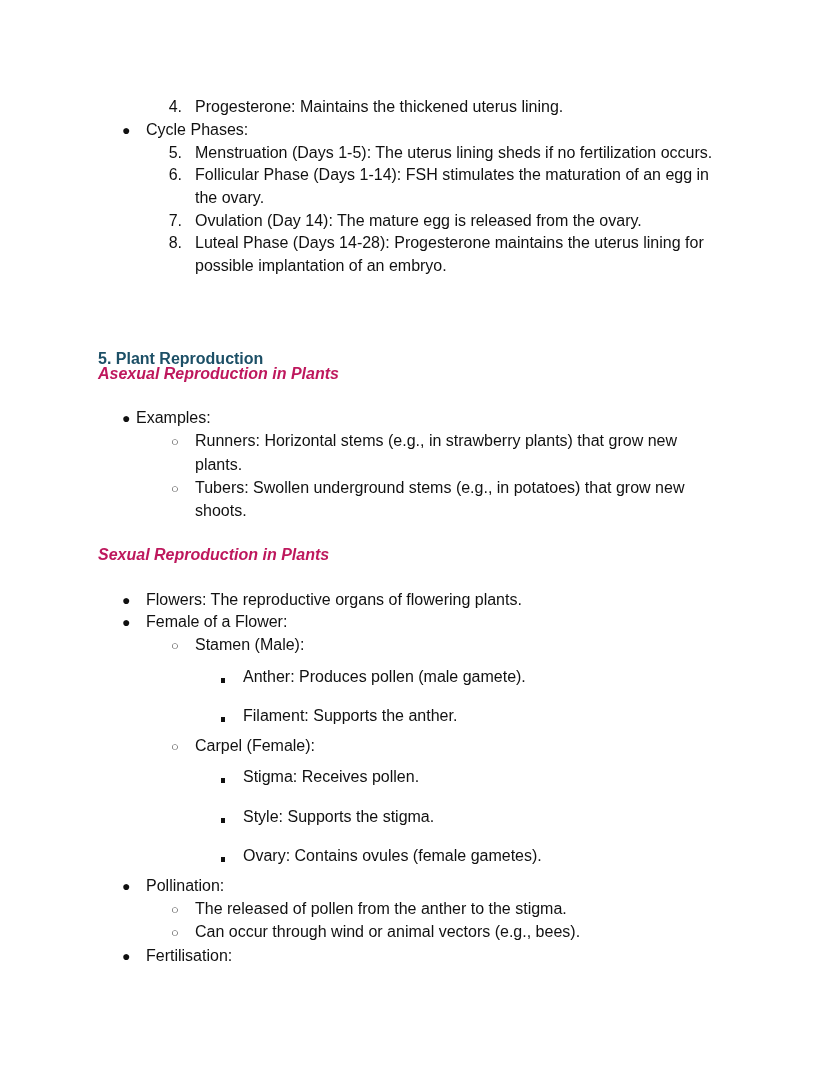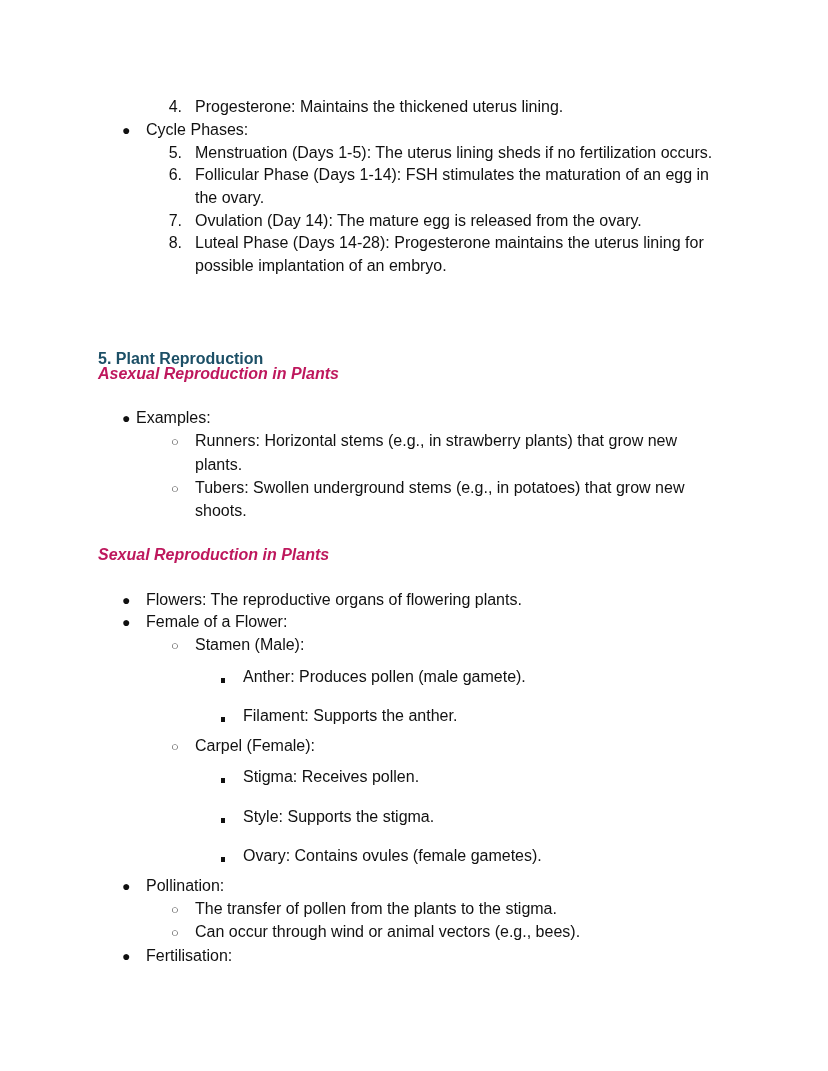--- a/index.html
+++ b/index.html
@@ -81,19 +81,19 @@
 <span class="marker" style="left:221px;top:808px"><span class="square"></span></span>
 <div class="line" style="left:243px;top:807px"><b>Style</b><span>: Supports the stigma.</span></div>
 
 <span class="marker" style="left:221px;top:847px"><span class="square"></span></span>
 <div class="line" style="left:243px;top:846px"><b>Ovary</b><span>: Contains ovules (female gametes).</span></div>
 
 <span class="marker disc" style="left:122px;top:876px">●</span>
 <div class="line" style="left:146px;top:876px"><b>Pollination</b><span>:</span></div>
 
 <span class="marker circle" style="left:171px;top:900px">○</span>
-<div class="line" style="left:195px;top:899px">The transfer of pollen from the plants to the stigma.</div>
+<div class="line" style="left:195px;top:899px">The released of pollen from the anther to the stigma.</div>
 
 <span class="marker circle" style="left:171px;top:923px">○</span>
 <div class="line" style="left:195px;top:922px">Can occur through wind or animal vectors (e.g., bees).</div>
 
 <span class="marker disc" style="left:122px;top:946px">●</span>
 <div class="line" style="left:146px;top:946px"><b>Fertilisation</b><span>:</span></div>
 
 </body></html>

